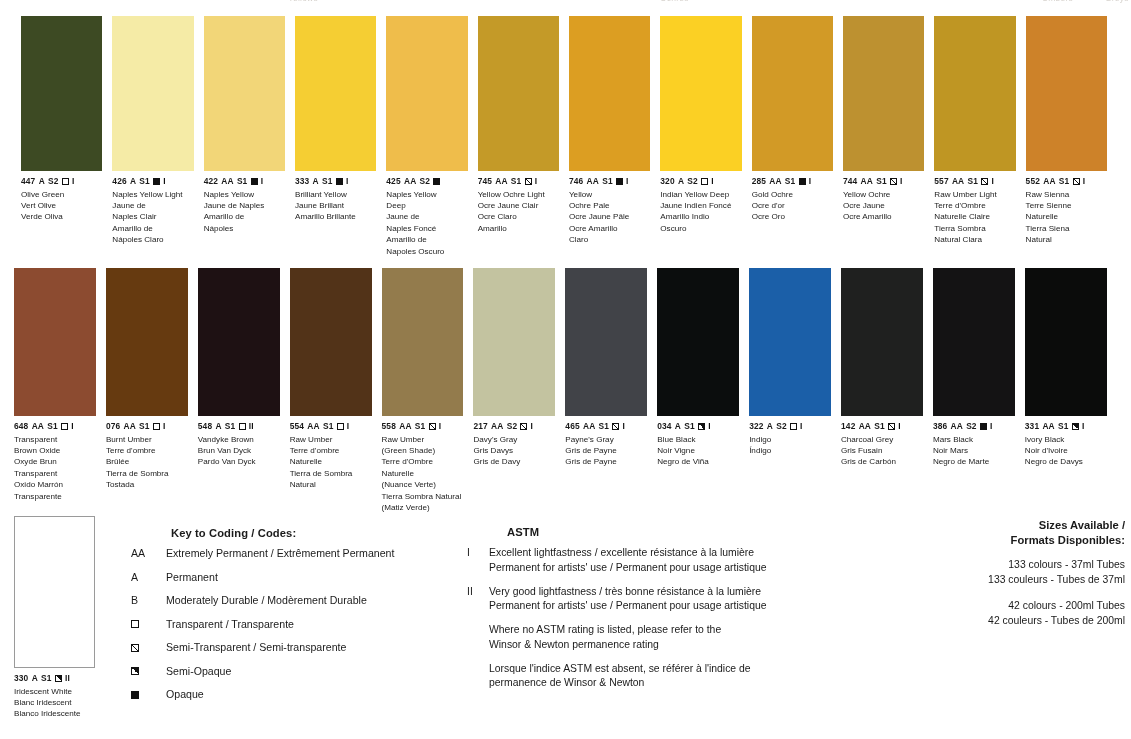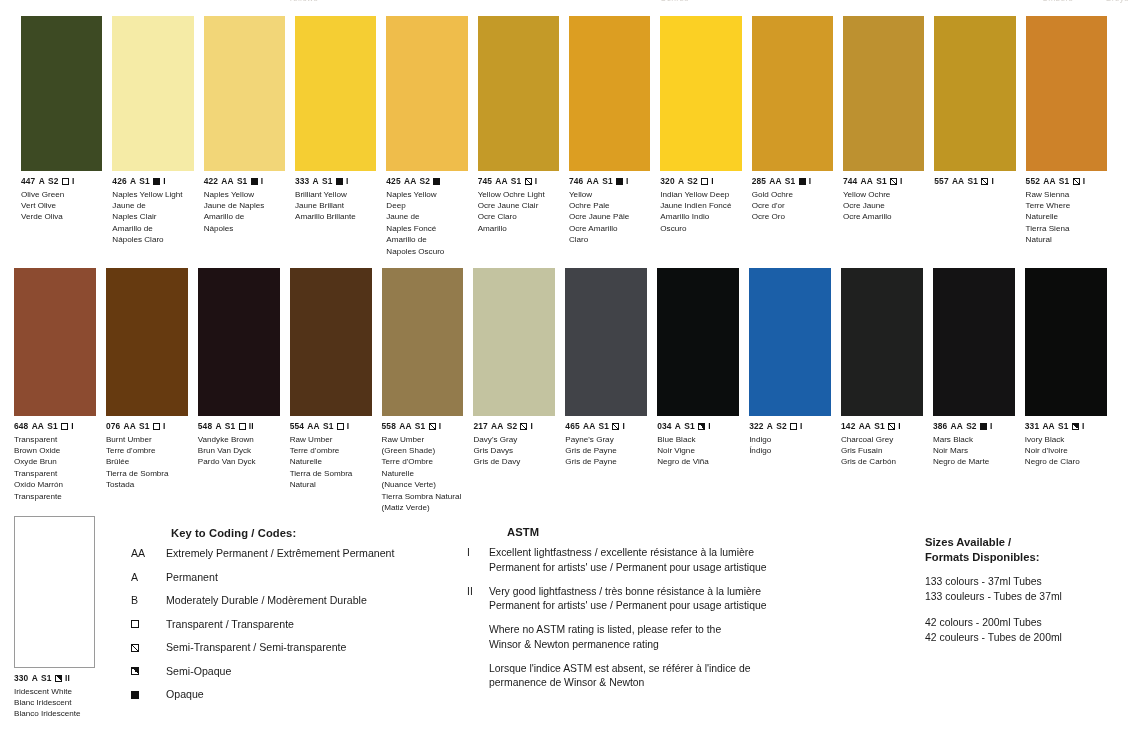--- a/index.html
+++ b/index.html
@@ -173,22 +173,23 @@
   .astm-row .num {
     width: 22px;
     flex: 0 0 22px;
   }
   .astm-row .txt { flex: 1; white-space: pre-line; }
 
   
   .sizes-block {
     position: absolute;
     left: 925px;
-    top: 19px;
+    top: 2px;
     width: 200px;
+    text-align: right;
   }
   .sizes-title {
     font-size: 11.2px;
     font-weight: bold;
     line-height: 1.3;
     margin-bottom: 10px;
     white-space: pre-line;
   }
   .sizes-para {
     font-size: 10.4px;
@@ -371,33 +372,40 @@
       </div>
       <div class="cell">
         <div class="chip" style="background:#BF9623"></div>
         <div class="code">
           <span>557</span>
           <span>AA</span>
           <span>S1</span>
           <span class="sym semi-transparent"></span>
           <span class="astm">I</span>
         </div>
+        <div class="names">
+          <div class="en">Raw Umber Light</div>
+          <div class="fr">Terre d'Ombre
+Naturelle Claire</div>
+          <div class="es">Tierra Sombra
+Natural Clara</div>
+        </div>
       </div>
       <div class="cell">
         <div class="chip" style="background:#CD8229"></div>
         <div class="code">
           <span>552</span>
           <span>AA</span>
           <span>S1</span>
           <span class="sym semi-transparent"></span>
           <span class="astm">I</span>
         </div>
         <div class="names">
           <div class="en">Raw Sienna</div>
-          <div class="fr">Terre Where
+          <div class="fr">Terre Sienne
 Naturelle</div>
           <div class="es">Tierra Siena
 Natural</div>
         </div>
       </div>
     </div>
   <div class="grid row2" id="row2">
       <div class="cell">
         <div class="chip" style="background:#8C4B30"></div>
         <div class="code">
@@ -577,21 +585,21 @@
         <div class="code">
           <span>331</span>
           <span>AA</span>
           <span>S1</span>
           <span class="sym semi-opaque"></span>
           <span class="astm">I</span>
         </div>
         <div class="names">
           <div class="en">Ivory Black</div>
           <div class="fr">Noir d'Ivoire</div>
-          <div class="es">Negro de Claro</div>
+          <div class="es">Negro de Davys</div>
         </div>
       </div>
     </div>
 
   <div class="bottom">
 
     <div class="white-cell">
       <div class="chip-white"></div>
       <div class="code" id="iri-code">
           <span>330</span>

